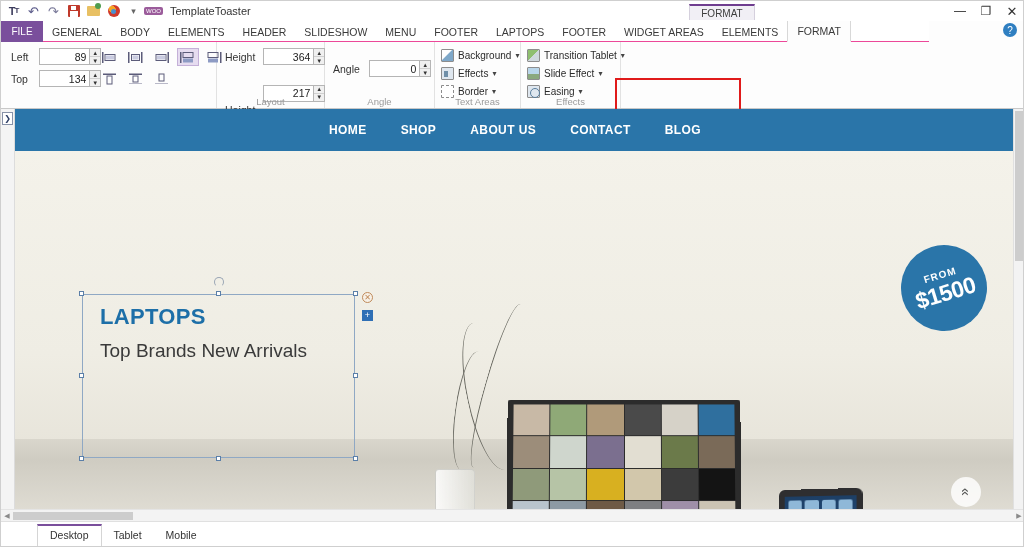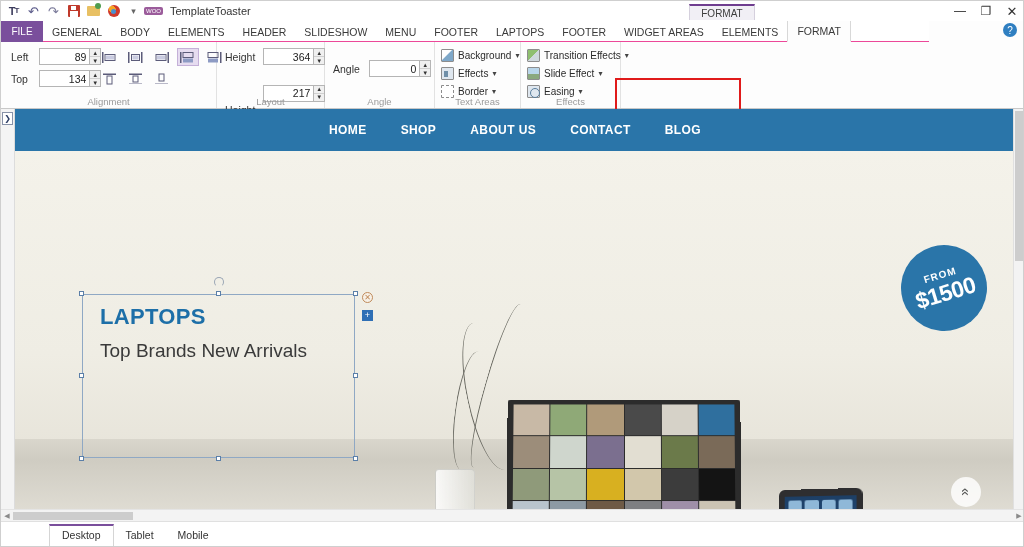--- a/index.html
+++ b/index.html
@@ -405,21 +405,21 @@
   }
   .btab {
     font-size:10.5px; color:#333; padding:3px 12px 5px 12px;
     margin-bottom:0px;
   }
   .btab.active {
     background:#ffffff; border:1px solid #d5d5d5; border-bottom:none;
     border-top: 2px solid #7a4f9c;
     font-weight: normal;
   }
-  .btab:first-child { margin-left: 48px; }
+  .btab:first-child { margin-left: 36px; }
 </style>
 </head>
 <body>
 
 <div id="app">
 
   <div class="titlebar">
     <div class="qat">
       <span class="qat-icon ic-tt">T<sub style="font-size:8px">T</sub></span>
       <span class="qat-icon ic-undo">↶</span>
@@ -546,21 +546,20 @@
               </svg>
           </span>
           <span class="algbtn">
             <svg width="18" height="13">
                 <rect x="6" y="2" width="5" height="7" fill="none" stroke="#5c5c7a"></rect>
                 <rect x="2" y="11" width="13" height="1" fill="#b9b9c8"></rect>
               </svg>
           </span>
         </div>
       </div>
-      <div class="group-title">Alignment</div>
     </div>
 
     <div class="group" id="g-layout">
       <div style="position:absolute; left:8px; top:6px;">
         <div class="row" style="margin-bottom:5px;">
           <span class="lblnum" style="width:38px;">Height</span>
           <span class="spin">
             <input type="text" value="364" style="">
             <span class="spin-btns">
                 <span>▲</span>
@@ -616,21 +615,21 @@
           <span class="caret">▾</span>
         </div>
       </div>
       <div class="group-title">Text Areas</div>
     </div>
 
     <div class="group" id="g-effects">
       <div style="position:absolute; left:6px; top:4px;">
         <div class="menuitem">
           <span class="mi-icon tr"></span>
-          <span>Transition Effects</span>
+          <span>Transition Tablet</span>
           <span class="caret">▾</span>
         </div>
         <div class="menuitem">
           <span class="mi-icon se"></span>
           <span>Slide Effect</span>
           <span class="caret">▾</span>
         </div>
         <div class="menuitem">
           <span class="mi-icon ea"></span>
           <span>Easing</span>

